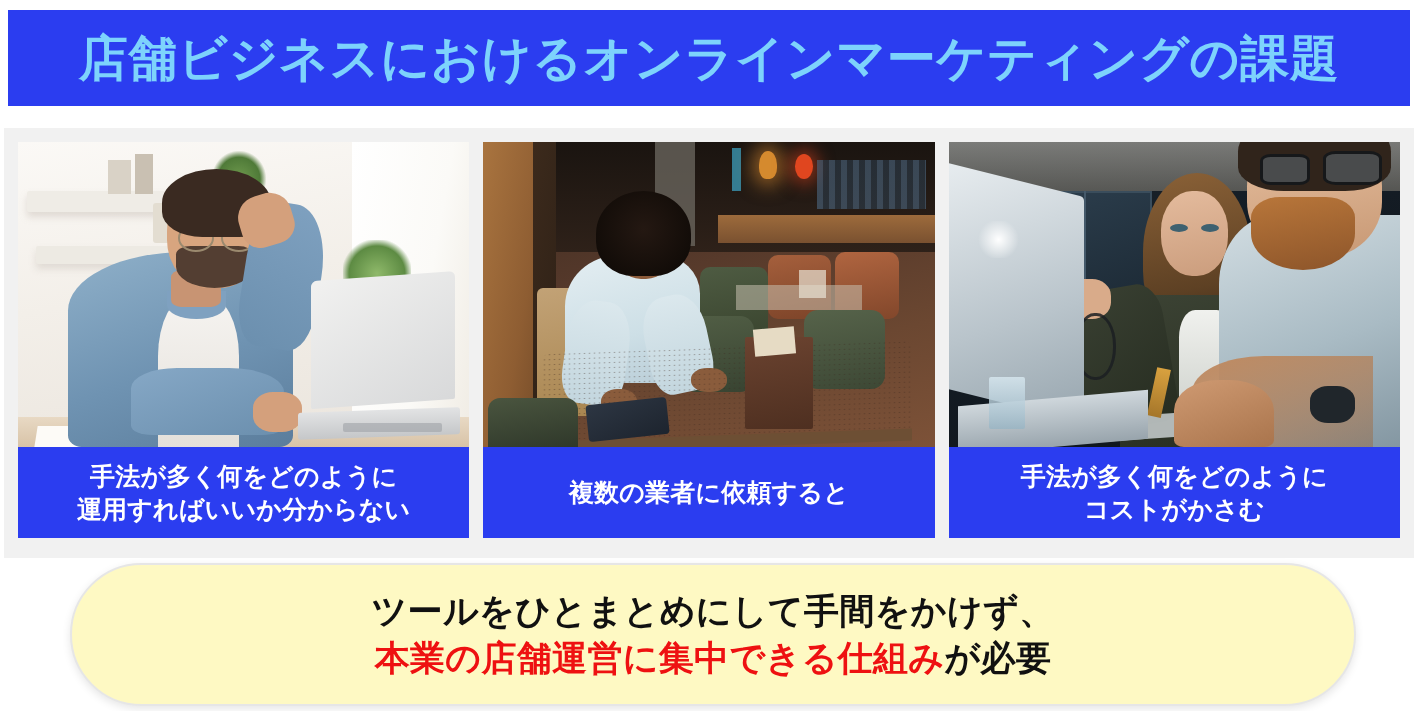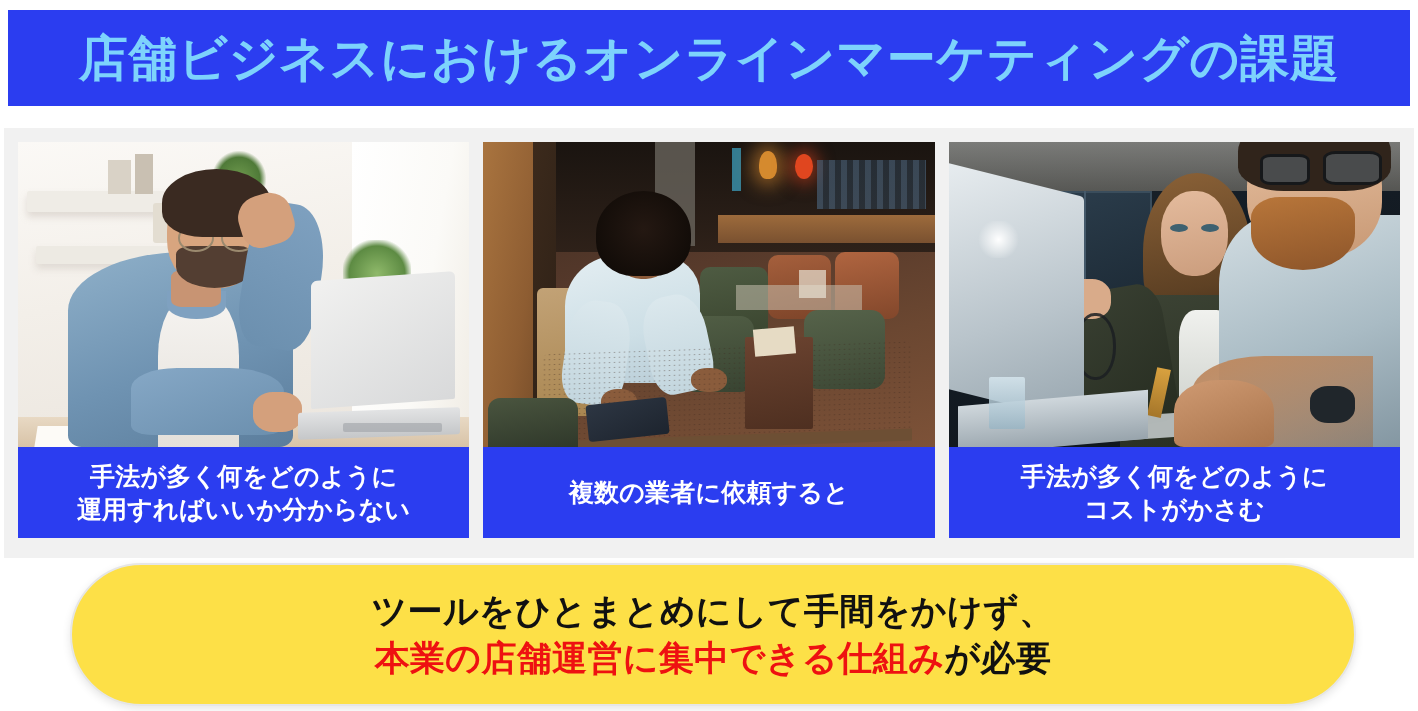--- a/index.html
+++ b/index.html
@@ -92,21 +92,21 @@
   }
   .card-caption span { display: block; white-space: nowrap; }
 
   
   .conclusion {
     position: absolute;
     left: 70px;
     top: 563px;
     width: 1286px;
     height: 143px;
-    background: #fde047;
+    background: #fef9c3;
     border: 2px solid #e6e6e6;
     border-radius: 72px;
     box-shadow: 0 3px 8px rgba(0,0,0,0.10);
     display: flex;
     flex-direction: column;
     align-items: center;
     justify-content: center;
     gap: 4px;
   }
   .conclusion-line {

